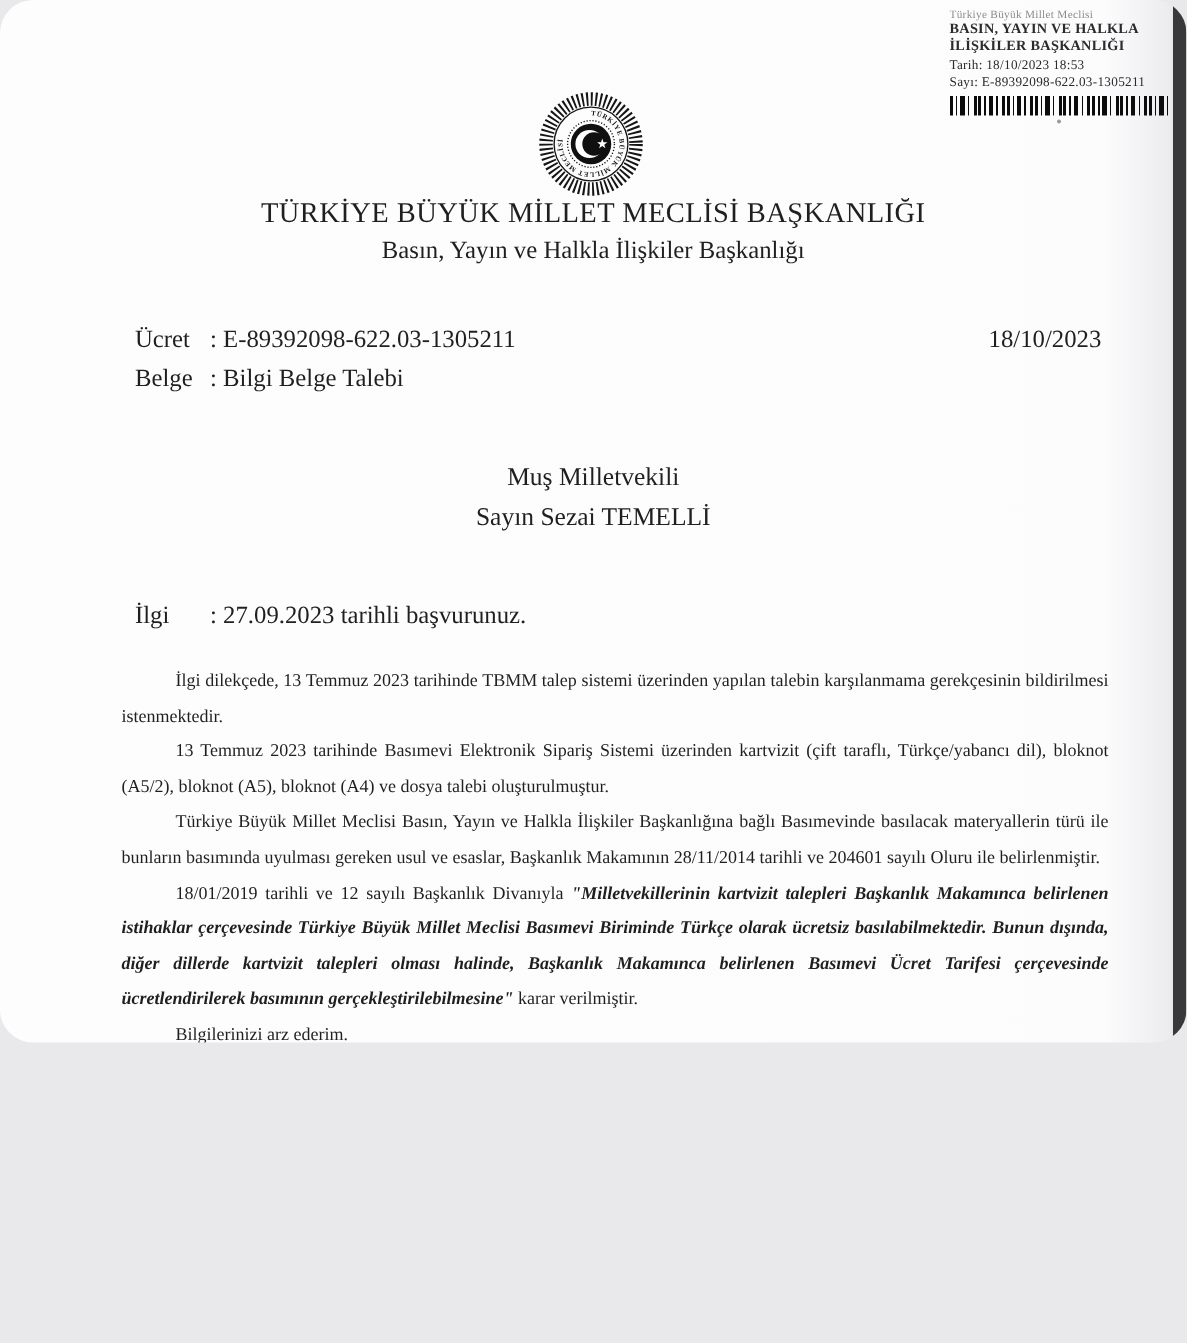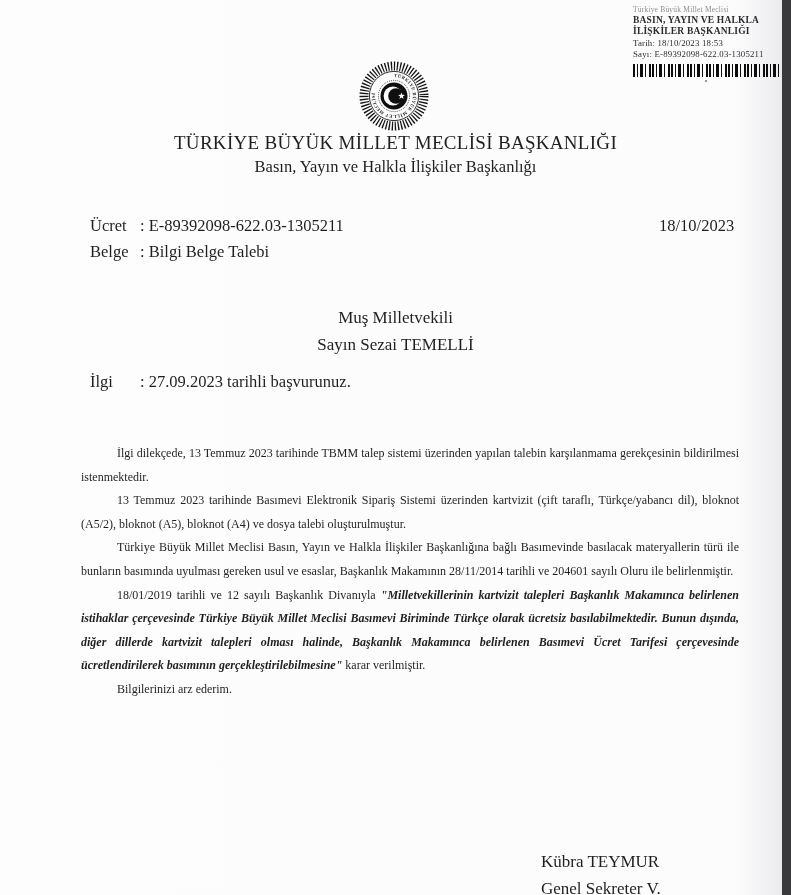--- a/index.html
+++ b/index.html
@@ -4,23 +4,24 @@
 <style>
   html,body{margin:0;padding:0;}
   body{
     width:791px;height:895px;
     background:#e9e9ec;
     font-family:"Liberation Serif","DejaVu Serif",serif;
     color:#1f1f20;
     overflow:hidden;
   }
   .page{
-    position:relative;width:791px;height:895px;
+    position:relative;width:791px;height:695px;
     background:linear-gradient(90deg,#fdfdfe 0%,#fcfcfd 93%,#ececef 98.6%,#e4e4e8 99%);
     overflow:hidden;
+    border-radius:22px;
   }
   .edge-strip{
     position:absolute;top:0;right:0;width:9px;height:895px;
     background:#39393b;
   }
   
   .stamp{
     position:absolute;top:4px;left:633px;width:150px;
     font-size:9.5px;line-height:11px;color:#2b2b2e;
     letter-spacing:.2px;
@@ -49,21 +50,21 @@
   .letterhead .dept{font-size:16.5px;line-height:24px;}
   
   .meta{position:absolute;top:213px;left:90px;font-size:16.5px;line-height:26px;}
   .meta-row{display:flex;}
   .meta-label{width:50px;}
   .doc-date{position:absolute;top:216px;left:618px;font-size:16.5px;margin-left:41px;}
   
   .recipient{position:absolute;top:304px;left:0;width:791px;text-align:center;
     font-size:17px;line-height:27px;}
   
-  .ilgi{position:absolute;top:372px;left:90px;font-size:16.5px;display:flex;}
+  .ilgi{position:absolute;top:400px;left:90px;font-size:16.5px;display:flex;}
   .ilgi .meta-label{width:50px;}
   
   .body-text{
     position:absolute;top:442px;left:81px;width:658px;
     font-size:12px;line-height:23.6px;text-align:justify;font-family:Liberation Serif, serif;
   }
   .body-text p{margin:0;text-indent:36px;}
   .quote{font-weight:700;font-style:italic;}
   
   .signature{position:absolute;top:848px;left:541px;font-size:17px;line-height:27px;}

